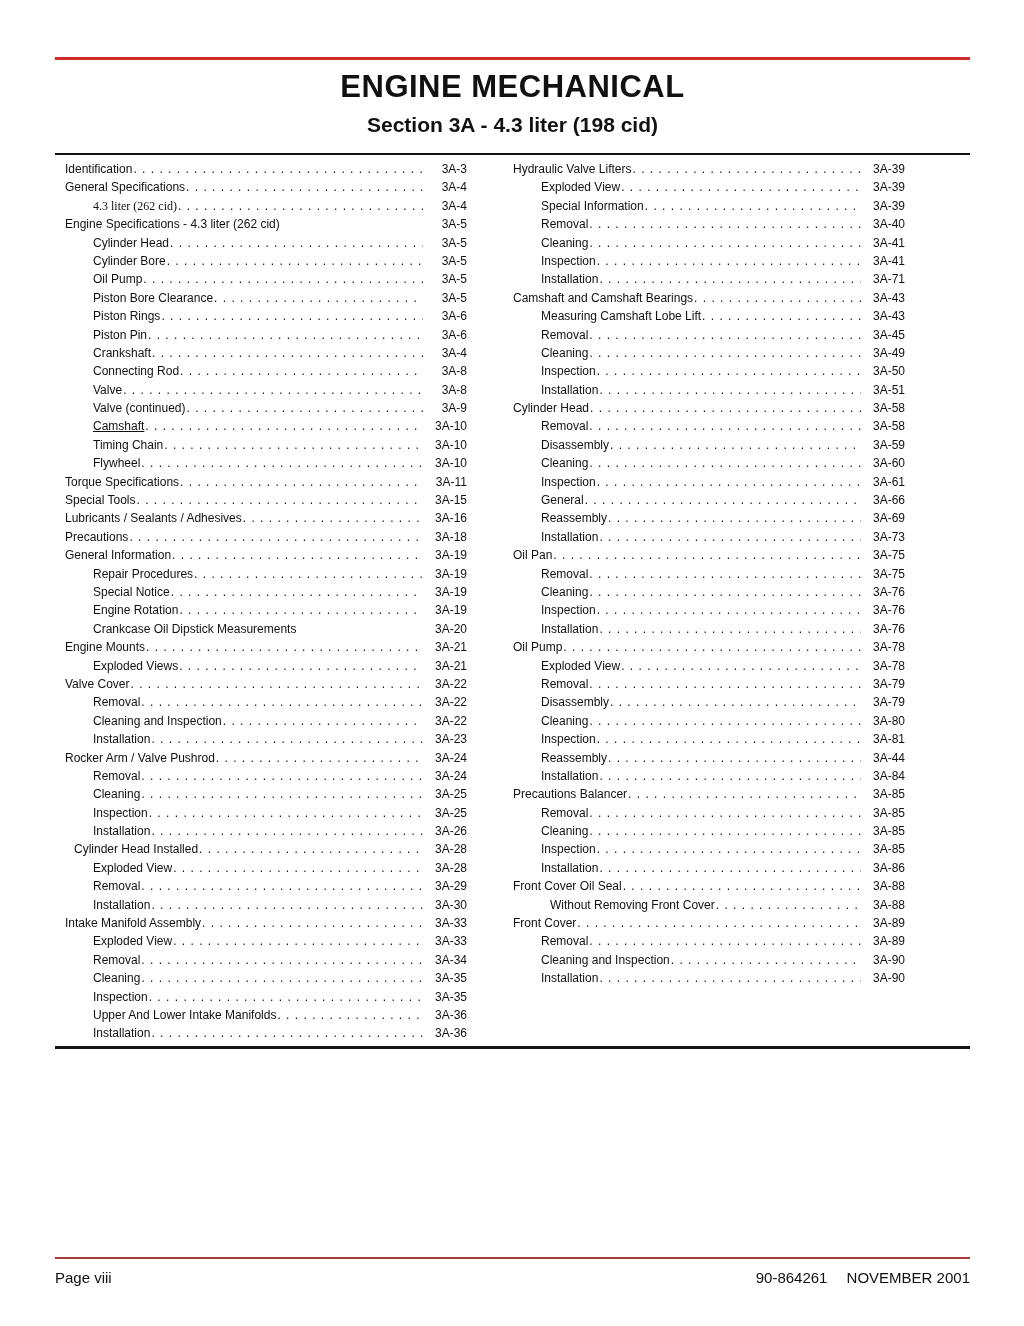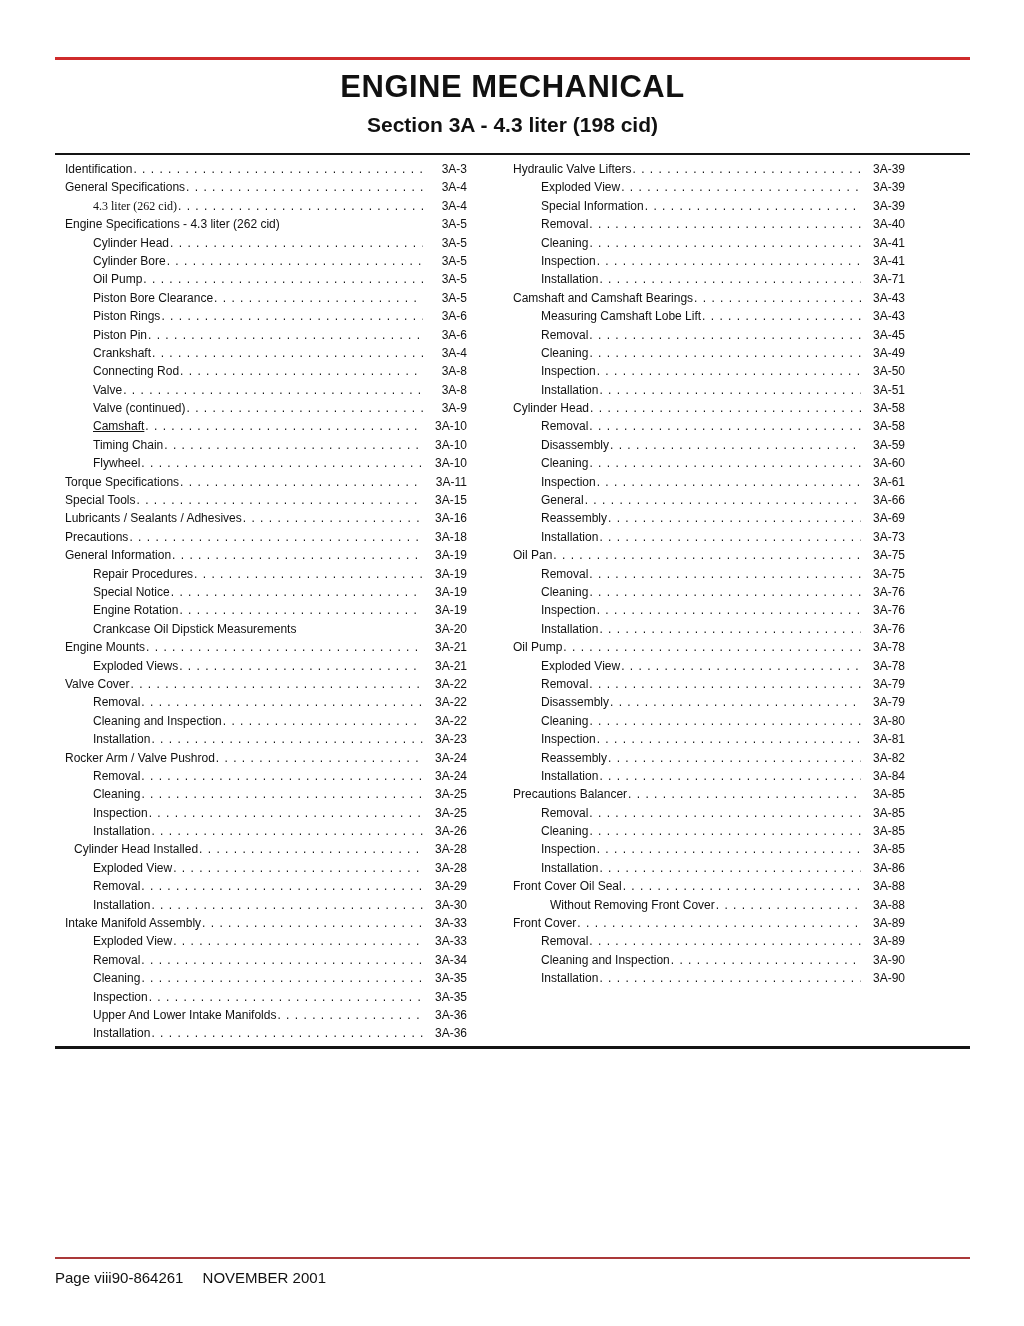--- a/index.html
+++ b/index.html
@@ -25,21 +25,21 @@
   .toc-col{display:block;}
   .toc-col.left{width:402px;}
   .toc-col.right{width:392px;margin-left:46px;}
   .toc-row{display:flex;align-items:baseline;height:18.4px;line-height:18.4px;}
   .toc-label{white-space:nowrap;}
   .toc-leader{flex:1 1 auto;overflow:hidden;white-space:nowrap;padding:0 2px 0 1px;letter-spacing:1px;}
   .toc-page{white-space:nowrap;min-width:44px;text-align:right;}
   .toc-bottom-rule{height:3px;background:var(--rule-black);margin-top:3px;}
   .footer{position:absolute;left:55px;right:54px;top:1257px;}
   .footer-rule{height:2px;background:var(--footer-rule);}
-  .footer-text{display:flex;margin-top:10px;font-size:15px;}
+  .footer-text{display:flex;justify-content:space-between;margin-top:10px;font-size:15px;}
   .footer-right span{display:inline-block;}
   .footer-date{margin-left:15px;}
 </style>
 </head>
 <body>
 
 <div class="page">
   <div class="top-rule"></div>
 
   <div class="header">
@@ -449,21 +449,21 @@
           <span class="toc-page">3A-80</span>
         </div>
         <div class="toc-row">
           <span class="toc-label" style="padding-left: 28px;">Inspection</span>
           <span class="toc-leader"> . . . . . . . . . . . . . . . . . . . . . . . . . . . . . . . . . . . . . . . . . . . . . . . . . . . . . . . . . . . .</span>
           <span class="toc-page">3A-81</span>
         </div>
         <div class="toc-row">
           <span class="toc-label" style="padding-left: 28px;">Reassembly</span>
           <span class="toc-leader"> . . . . . . . . . . . . . . . . . . . . . . . . . . . . . . . . . . . . . . . . . . . . . . . . . . . . . . . . . . . .</span>
-          <span class="toc-page">3A-82</span>
+          <span class="toc-page">3A-44</span>
         </div>
         <div class="toc-row">
           <span class="toc-label" style="padding-left: 28px;">Installation</span>
           <span class="toc-leader"> . . . . . . . . . . . . . . . . . . . . . . . . . . . . . . . . . . . . . . . . . . . . . . . . . . . . . . . . . . . .</span>
           <span class="toc-page">3A-84</span>
         </div>
         <div class="toc-row">
           <span class="toc-label" style="padding-left: 0px;">Precautions Balancer</span>
           <span class="toc-leader"> . . . . . . . . . . . . . . . . . . . . . . . . . . . . . . . . . . . . . . . . . . . . . . . . . . . . . . . . . . . .</span>
           <span class="toc-page">3A-85</span>

